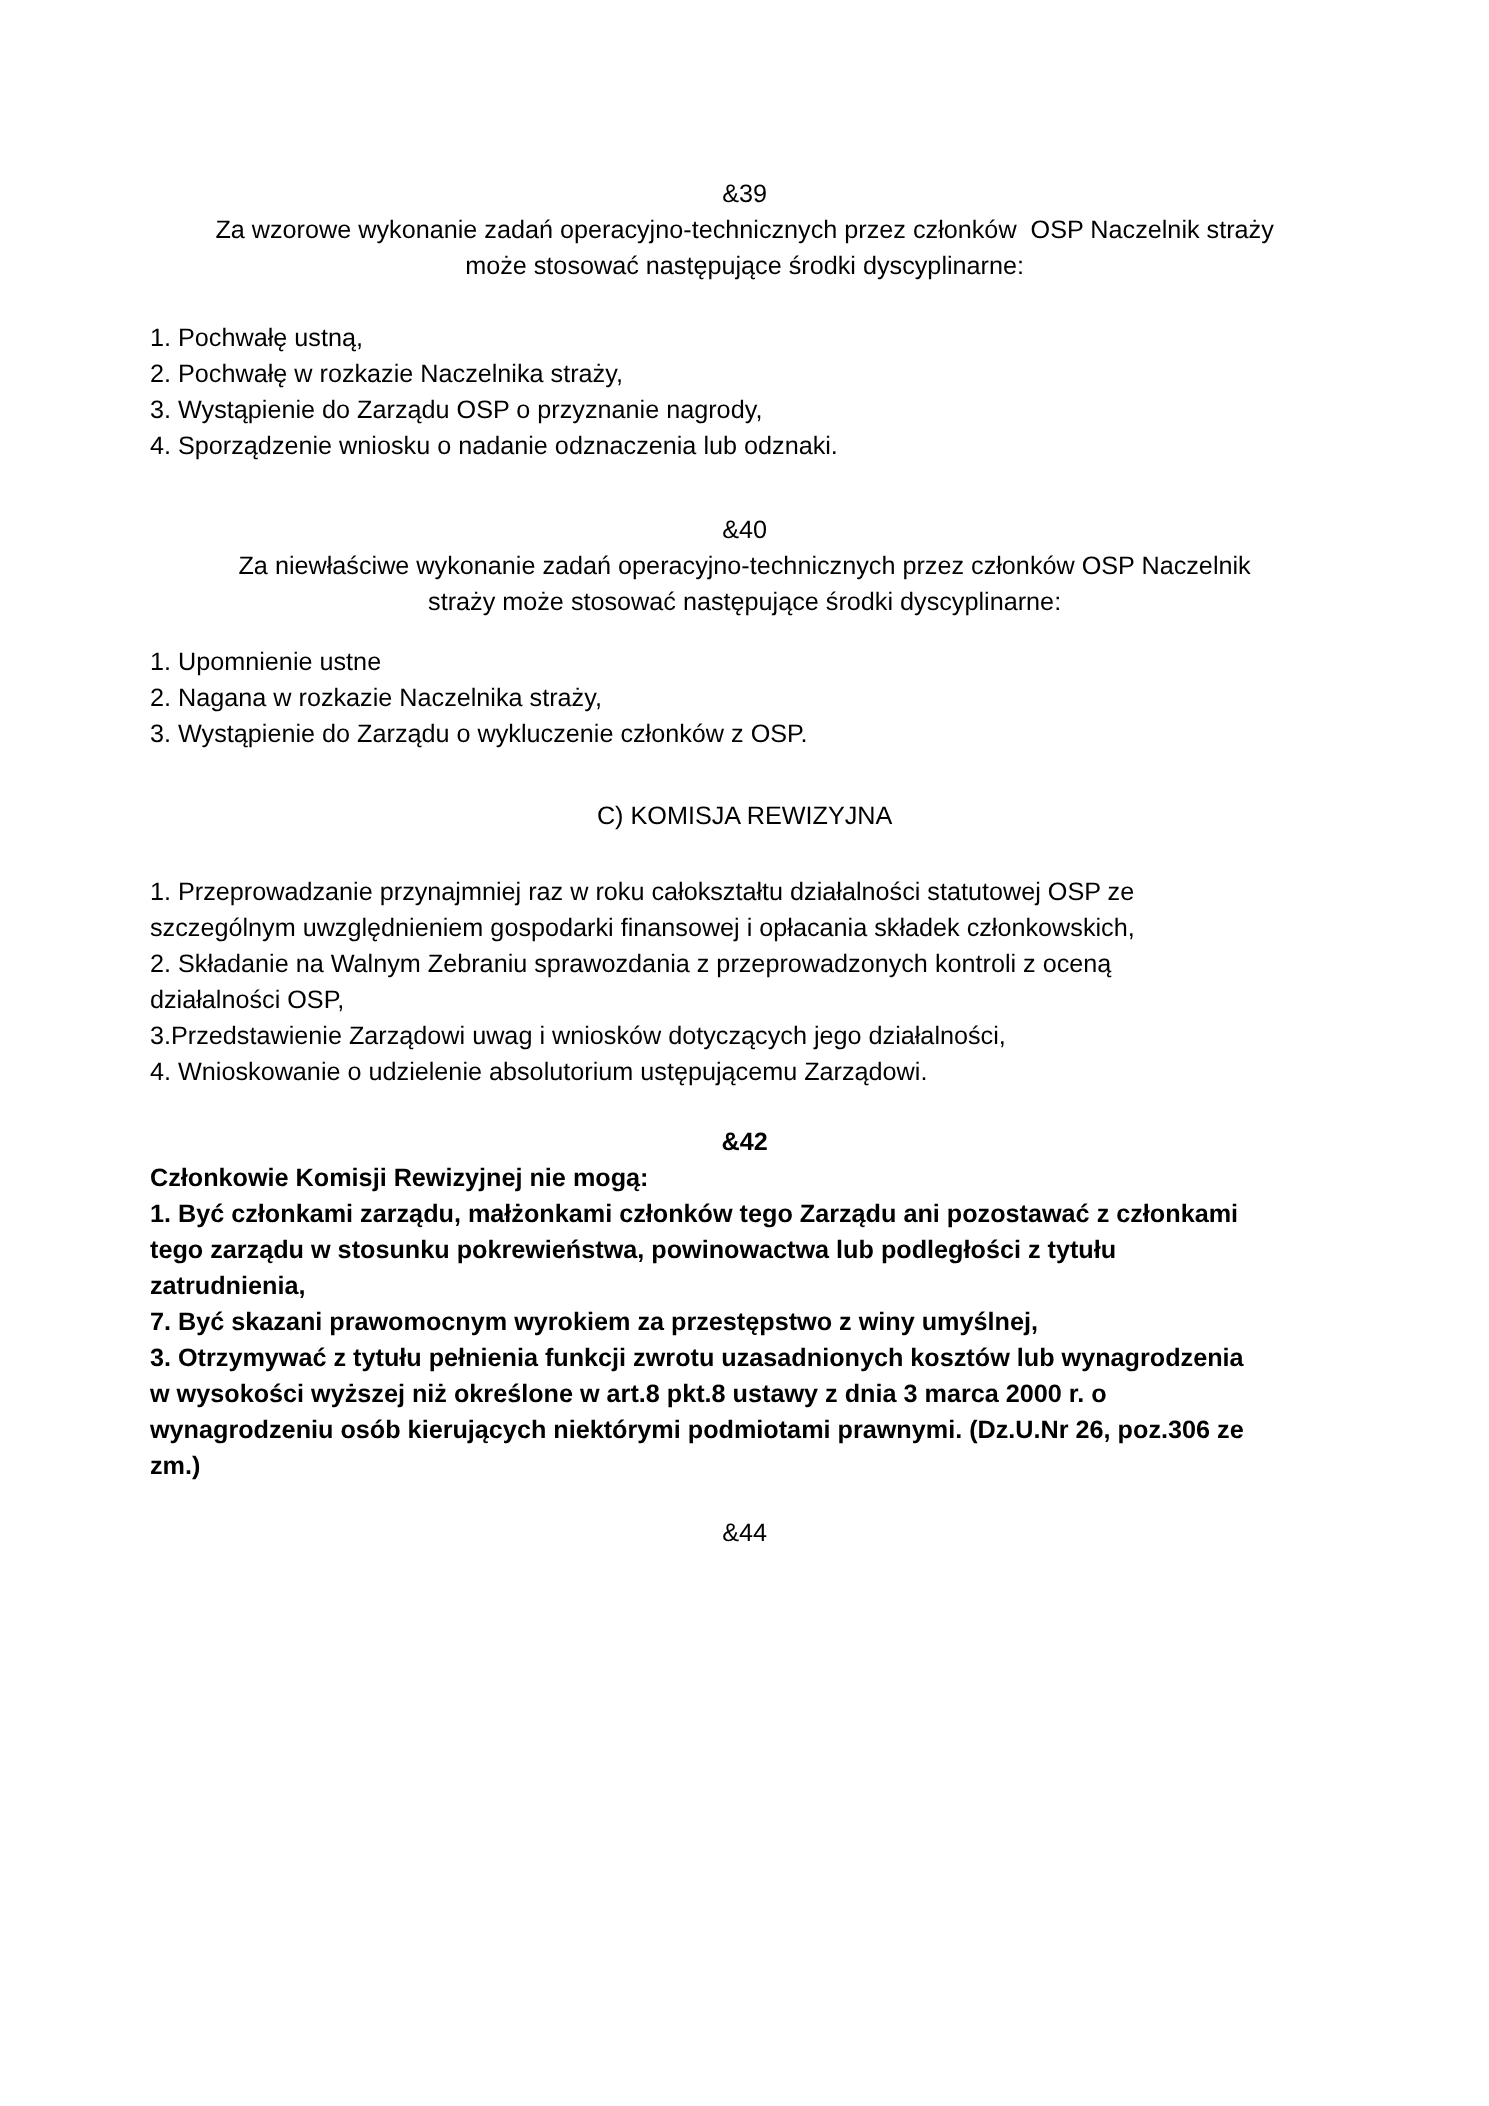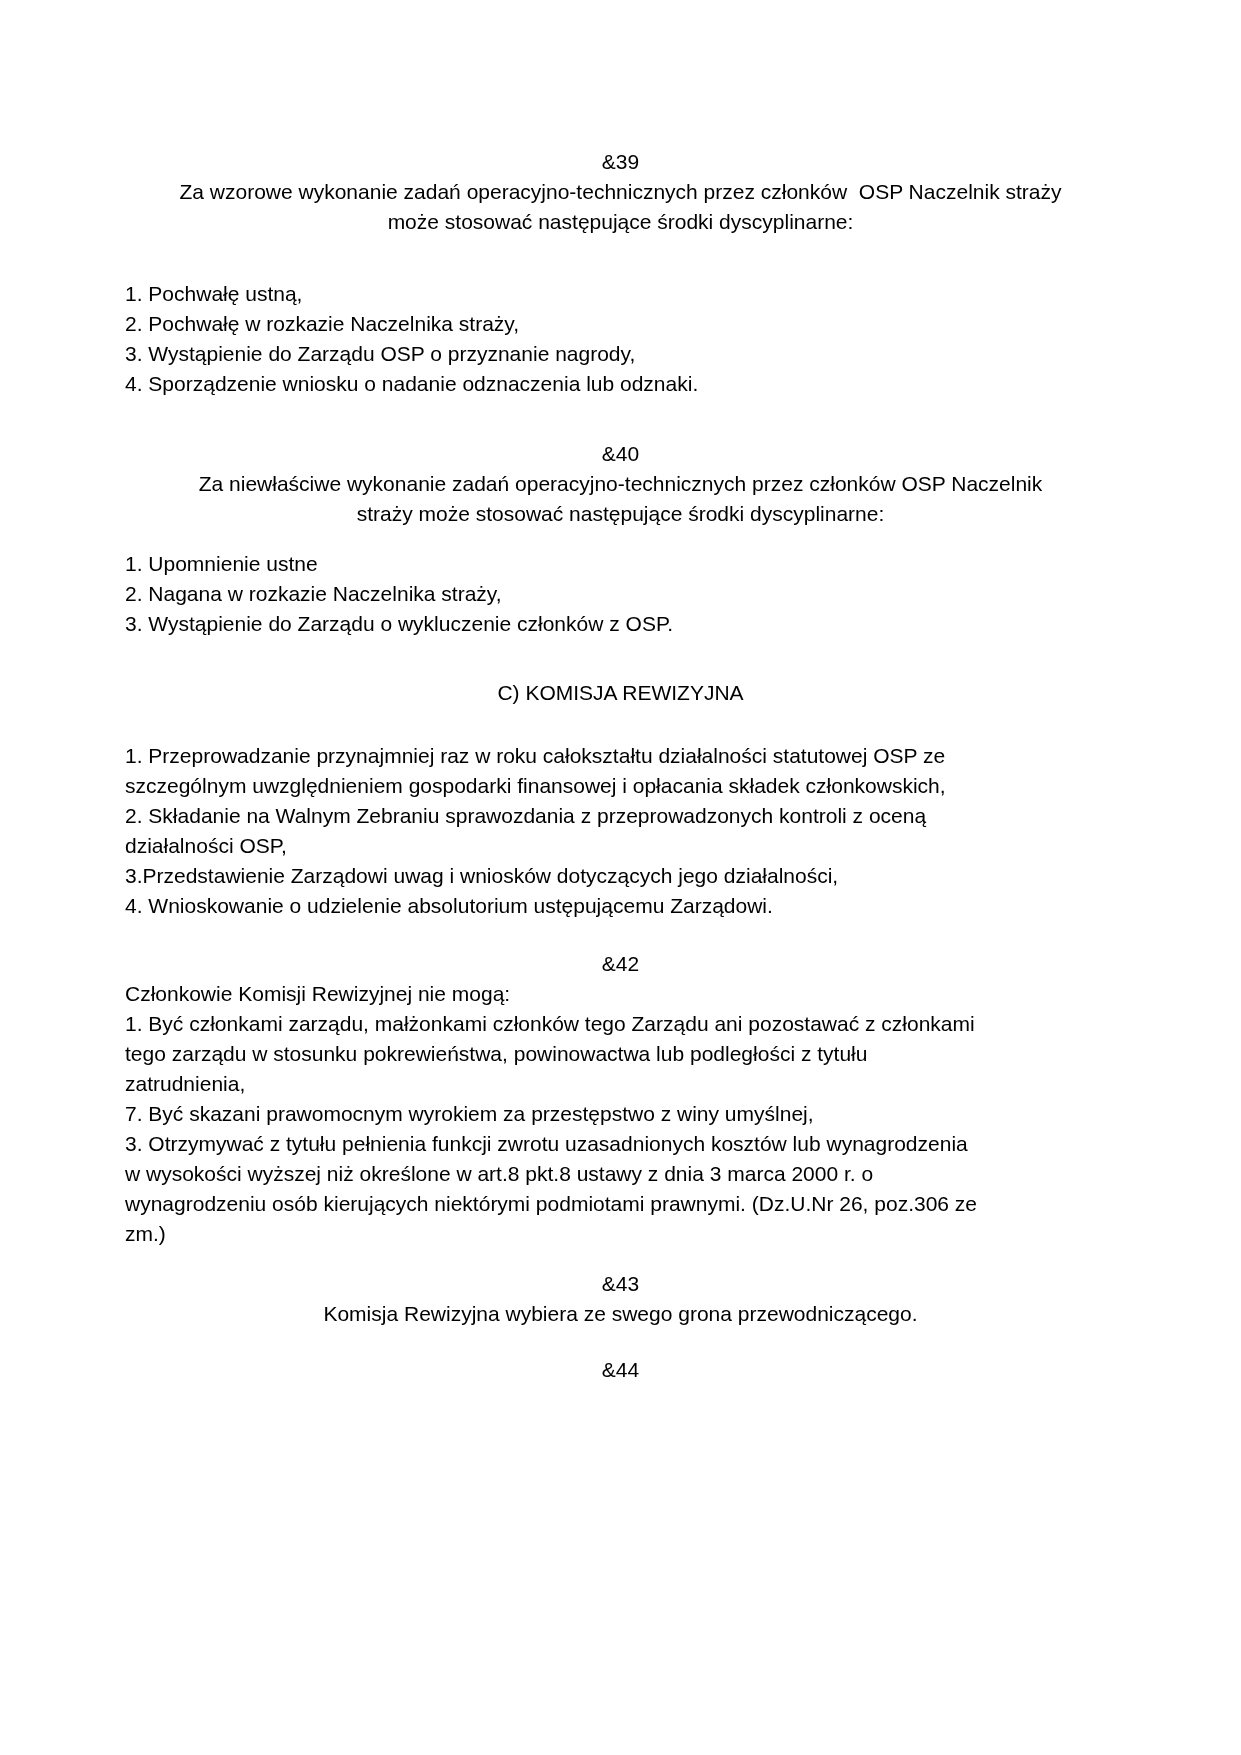--- a/index.html
+++ b/index.html
@@ -14,27 +14,27 @@
     box-sizing: border-box;
     width: 1241px;
     height: 1577px;
     padding: 147px 125px 0 125px;
     font-size: 21px;
     line-height: 30px;
   }
   .prewrap { white-space: pre-line; }
   .center  { text-align: center; }
   .left    { text-align: left; }
-  .mt30 { margin-top: 42px; }
+  .mt30 { margin-top: 30px; }
   .mt52 { margin-top: 40px; }
   .mt32 { margin-top: 20px; }
   .mt61 { margin-top: 39px; }
   .mt62 { margin-top: 62px; }
   .mt33 { margin-top: 33px; }
-  .mt28 { margin-top: 28px; }
+  .mt28 { margin-top: 28px; font-weight: bold; }
   .mt26 { margin-top: 26px; text-align: center; }
 </style>
 </head>
 <body>
 
 <div class="page">
 
   <div class="center">
     <div>&amp;39</div>
     <div class="prewrap">Za wzorowe wykonanie zadań operacyjno-technicznych przez członków&nbsp; OSP Naczelnik straży
@@ -75,22 +75,18 @@
     <div class="prewrap">1. Być członkami zarządu, małżonkami członków tego Zarządu ani pozostawać z członkami
 tego zarządu w stosunku pokrewieństwa, powinowactwa lub podległości z tytułu
 zatrudnienia,</div>
     <div class="prewrap">7. Być skazani prawomocnym wyrokiem za przestępstwo z winy umyślnej,</div>
     <div class="prewrap">3. Otrzymywać z tytułu pełnienia funkcji zwrotu uzasadnionych kosztów lub wynagrodzenia
 w wysokości wyższej niż określone w art.8 pkt.8 ustawy z dnia 3 marca 2000 r. o
 wynagrodzeniu osób kierujących niektórymi podmiotami prawnymi. (Dz.U.Nr 26, poz.306 ze
 zm.)</div>
   </div>
 
-  <div class="center mt32">
-    <div>&amp;43</div>
-    <div>Komisja Rewizyjna wybiera ze swego grona przewodniczącego.</div>
-  </div>
 
   <div class="center mt26">
     <div>&amp;44</div>
   </div>
 
 </div>
 
 </body></html>

